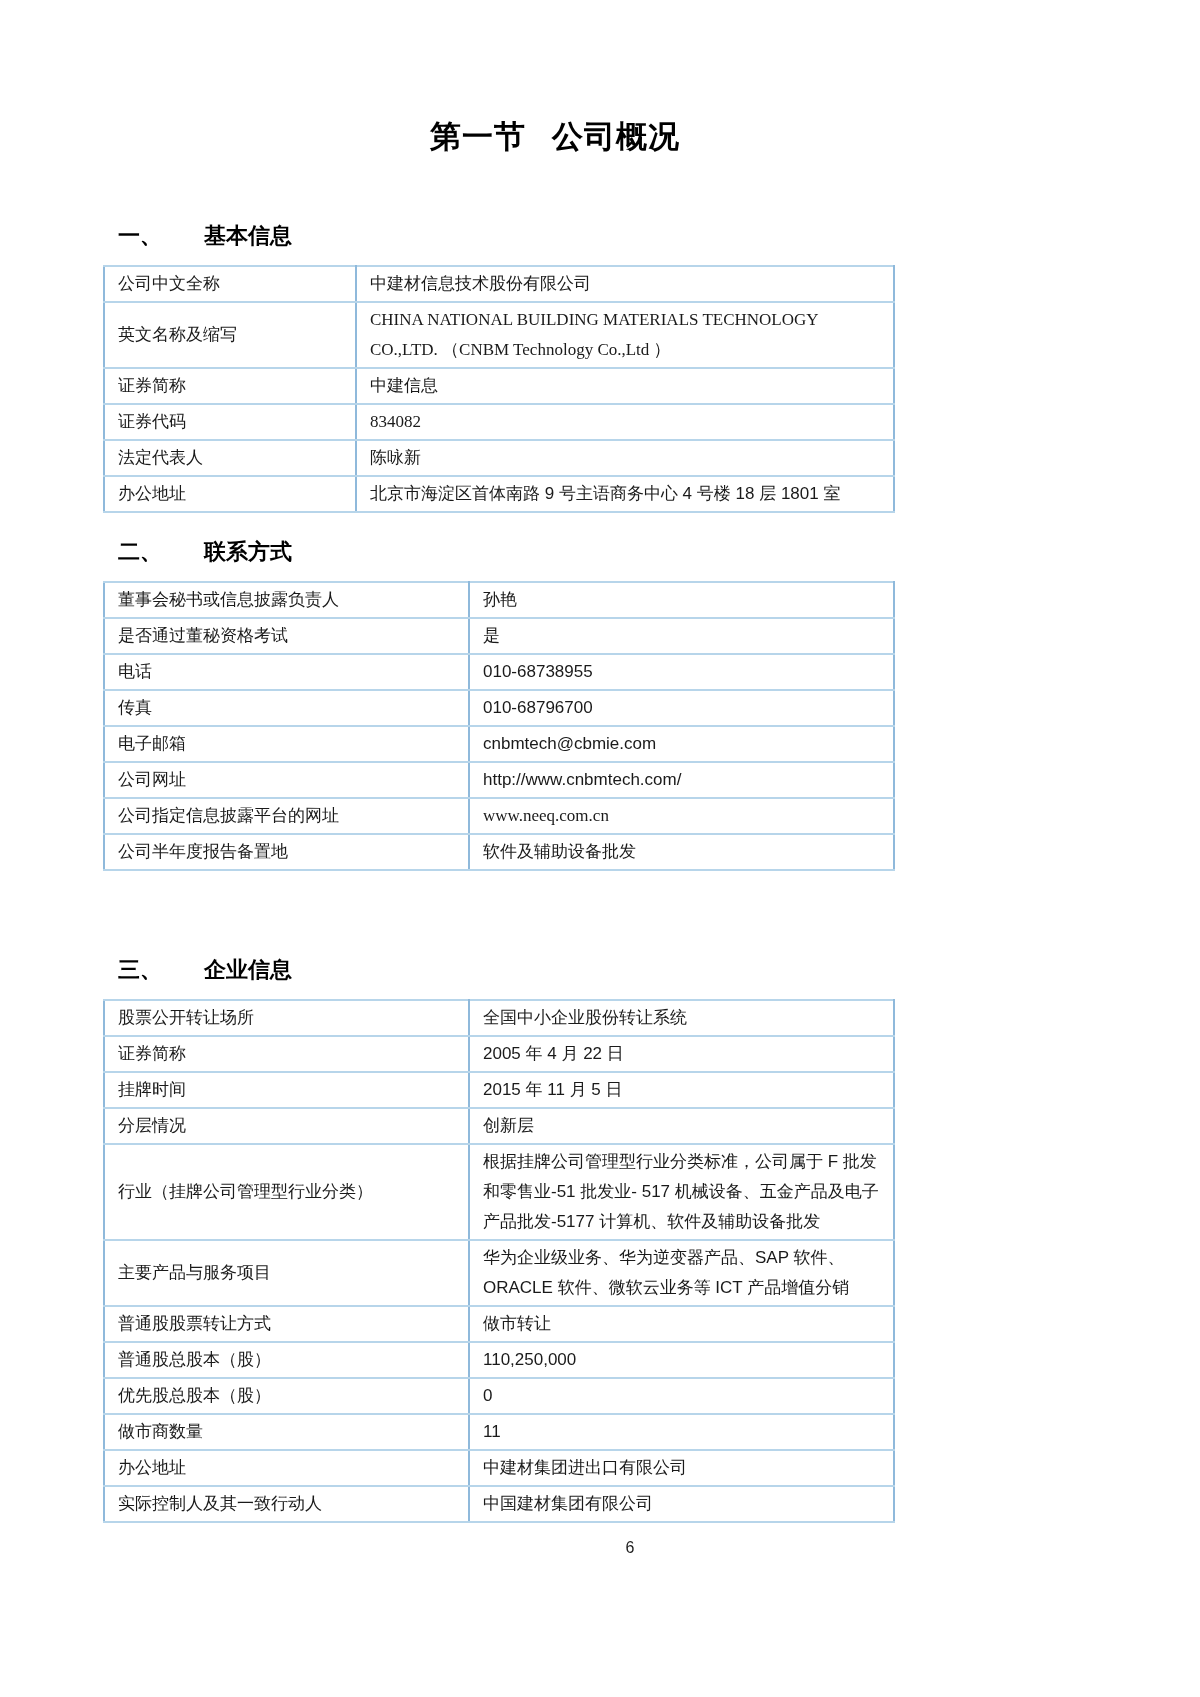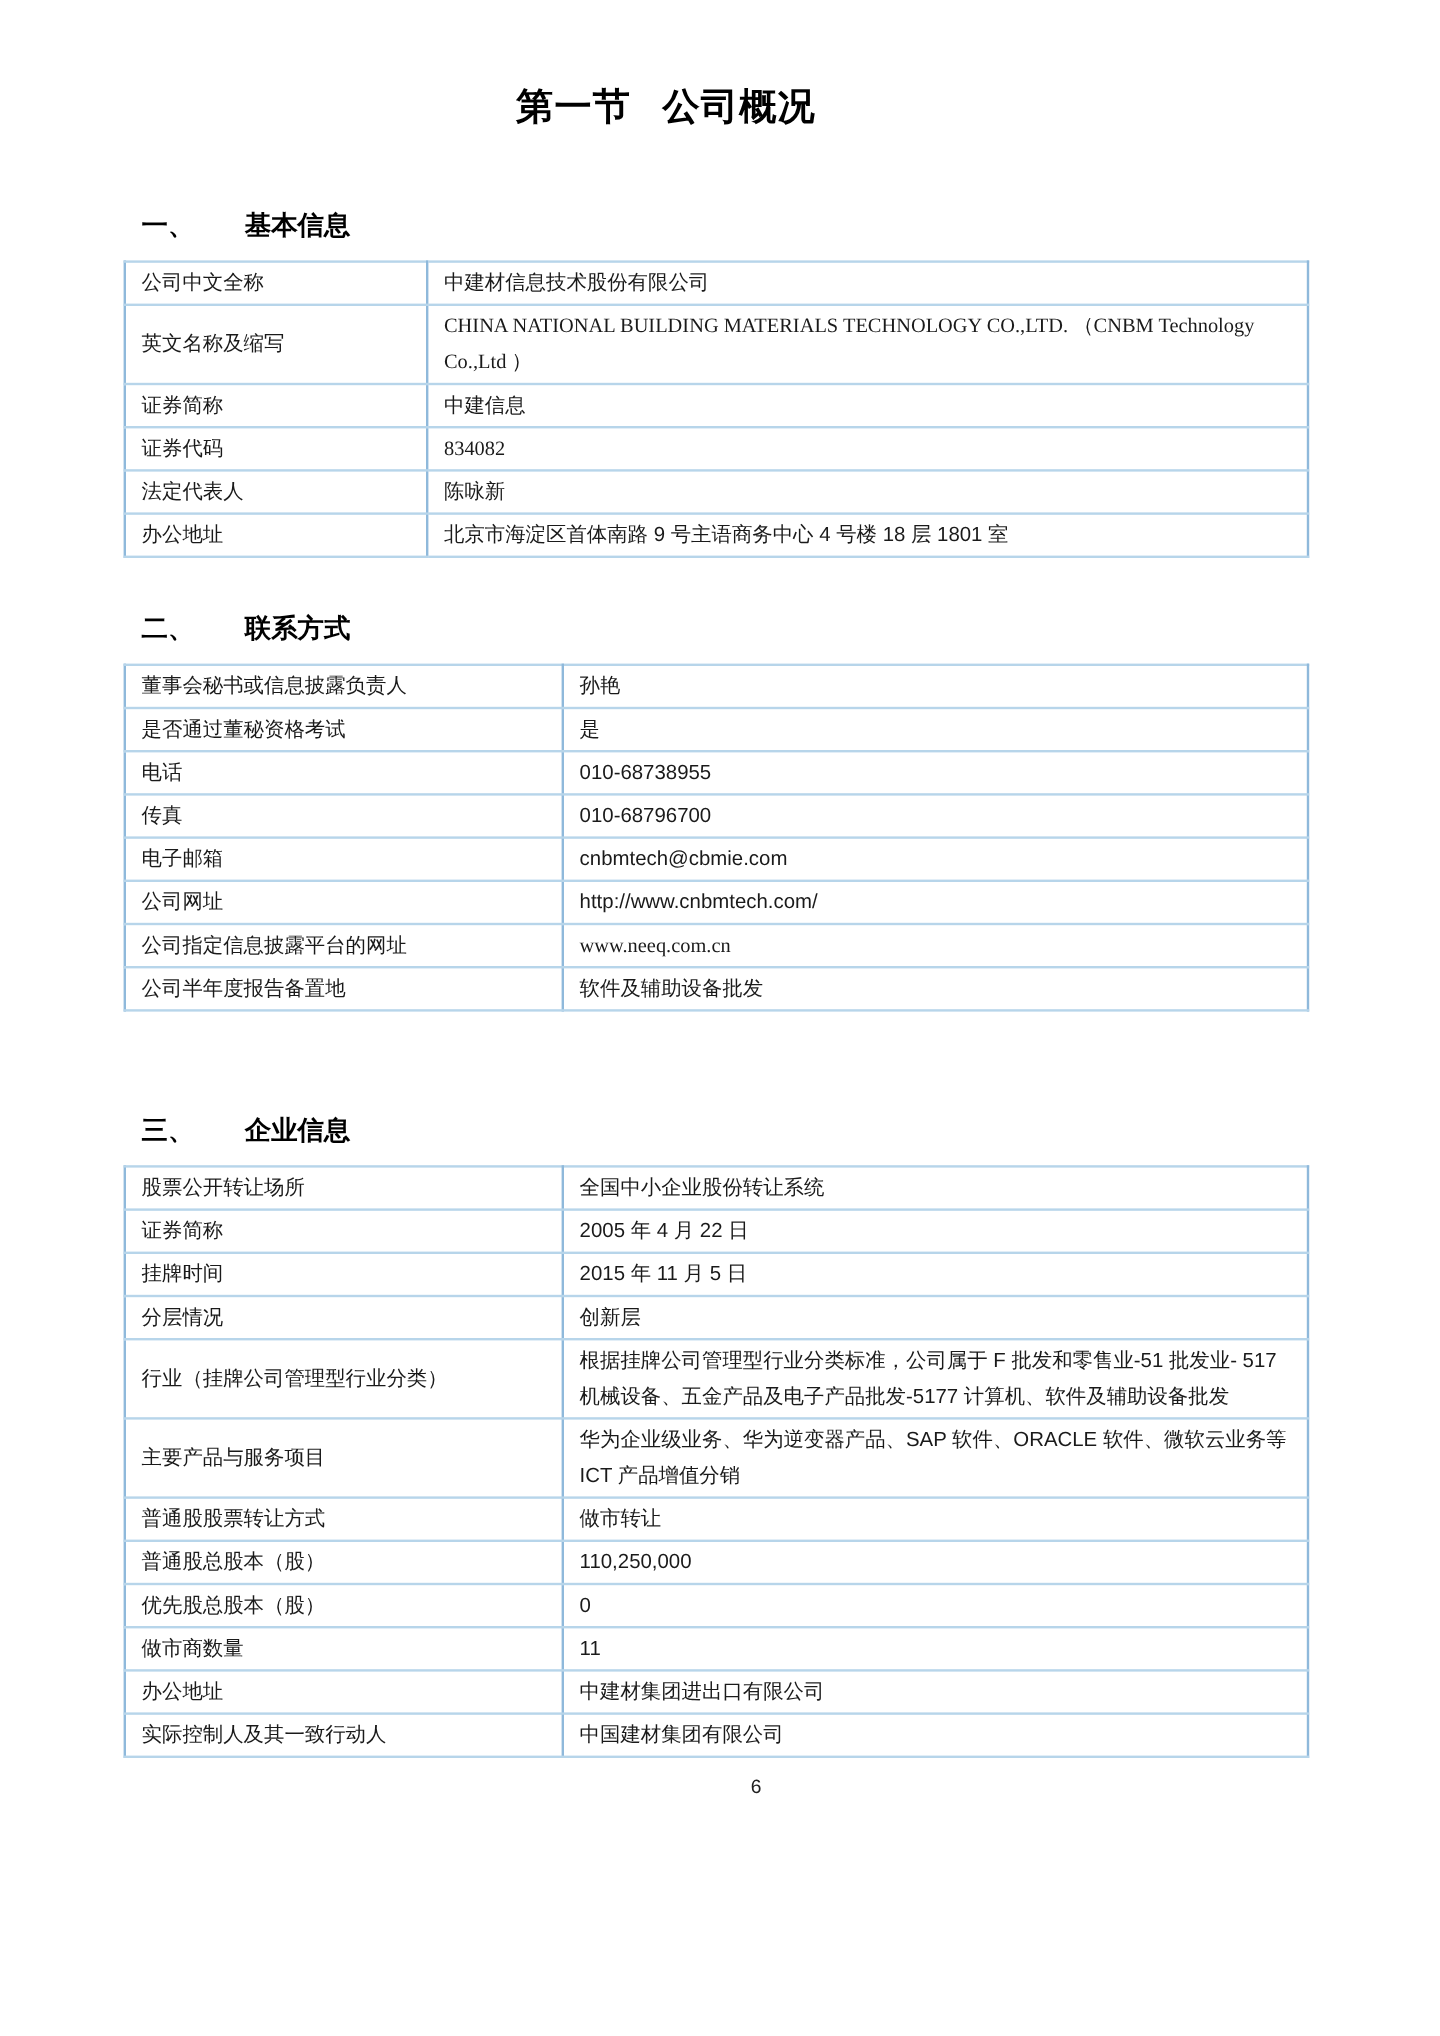--- a/index.html
+++ b/index.html
@@ -3,49 +3,49 @@
 <meta charset="utf-8">
 <style>
   html, body { margin: 0; padding: 0; }
   body {
     width: 1200px; height: 1697px;
     background: #ffffff;
     color: #1a1a1a;
     font-family: "Liberation Serif", serif;
     overflow: hidden;
   }
-  .content { margin-left: 103px; width: 904px; padding-top: 68px; }
+  .content { margin-left: 103px; width: 904px; padding-top: 116px; }
 
   .doc-title {
     text-align: center;
     font-family: "Liberation Sans", sans-serif;
     font-weight: bold;
     font-size: 31px;
     color: #000;
     letter-spacing: 1px;
   }
   .doc-title .t2 { margin-left: 26px; }
 
-  .section { margin-top: 44px; }
+  .section { margin-top: 24px; }
   .section.first { margin-top: 63px; }
   .section.third { margin-top: 84px; }
 
   .sec-head {
     font-family: "Liberation Sans", sans-serif;
     font-weight: bold;
     font-size: 22px;
     color: #000;
     padding-left: 15px;
   }
   .sec-head .sec-label { margin-left: 42px; }
 
   table.info-table {
     border-collapse: collapse;
     table-layout: fixed;
-    width: 988px;
+    width: 792px;
     margin-top: 14px;
   }
   table.info-table td {
     border: 2px solid;
     border-color: #b7d5ea #8fb9db; 
     font-size: 17px;
     line-height: 30px;
     padding: 2px 12px 2px 13px;
     vertical-align: middle;
     word-break: break-word;

